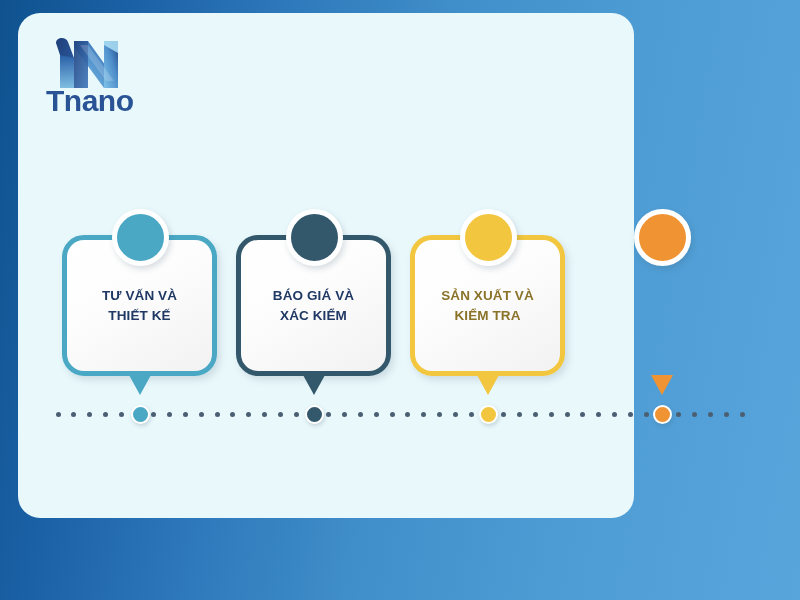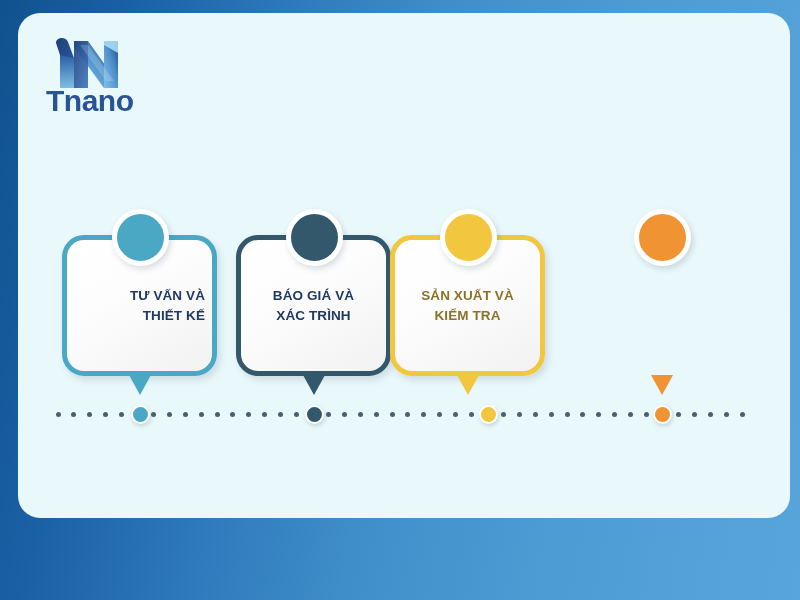--- a/index.html
+++ b/index.html
@@ -24,21 +24,21 @@
   
   #infographic.bggrad {
     background: linear-gradient(100deg, #10528f 0%, #1a60a4 14%, #2e79bb 32%, #4290cb 52%, #4e9cd4 72%, #57a5db 100%);
   }
 
   
   #main-panel {
     position: absolute;
     left: 18px;
     top: 13px;
-    width: 772px;
+    width: 616px;
     height: 505px;
     background: #e9f8fb;
     border-radius: 22px;
   }
 
   
   #logo {
     position: absolute;
     left: 22px;
     top: 18px;
@@ -57,21 +57,21 @@
   }
 
   .card-wrap {
     position: absolute;
     top: 196px;
     width: 155px;
     height: 200px;
   }
   .card-wrap.c0 { left: 44px; }
   .card-wrap.c1 { left: 218px; }
-  .card-wrap.c2 { left: 372px; }
+  .card-wrap.c2 { left: 392px; }
   .card-wrap.c3 { left: 566px; }
 
   .card-box {
     position: absolute;
     left: 0;
     top: 26px;
     width: 155px;
     height: 141px;
     box-sizing: border-box;
     border: 5px solid #4aa8c4;
@@ -219,31 +219,31 @@
         <path d="M40 14 L48 14 L74 50 L66 50 Z" fill="#ffffff" opacity="0.18"></path>
         <text x="6" y="80" font-family="'Liberation Sans', sans-serif" font-size="30" font-weight="bold" fill="#2a5396" letter-spacing="-0.5">Tnano</text>
       </svg>
     </div>
 
     <div id="cards">
 
       <div class="card-wrap c0">
         <div class="card-circle" style="background: rgb(74, 168, 196);"></div>
         <div class="card-box" style="border-color: rgb(74, 168, 196);">
-          <div class="card-label" style="color: rgb(31, 56, 100); text-align: right;">TƯ VẤN VÀ
+          <div class="card-label" style="color: rgb(31, 56, 100);">TƯ VẤN VÀ
 THIẾT KẾ</div>
         </div>
         <div class="card-pointer" style="border-top-color: rgb(74, 168, 196);"></div>
       </div>
 
       <div class="card-wrap c1">
         <div class="card-circle" style="background: rgb(51, 88, 107);"></div>
         <div class="card-box" style="border-color: rgb(51, 88, 107);">
           <div class="card-label" style="color: rgb(31, 56, 100);">BÁO GIÁ VÀ
-XÁC TRÌNH</div>
+XÁC KIỂM</div>
         </div>
         <div class="card-pointer" style="border-top-color: rgb(51, 88, 107);"></div>
       </div>
 
       <div class="card-wrap c2">
         <div class="card-circle" style="background: rgb(242, 198, 62);"></div>
         <div class="card-box" style="border-color: rgb(242, 198, 62);">
           <div class="card-label" style="color: rgb(138, 115, 40);">SẢN XUẤT VÀ
 KIỂM TRA</div>
         </div>

